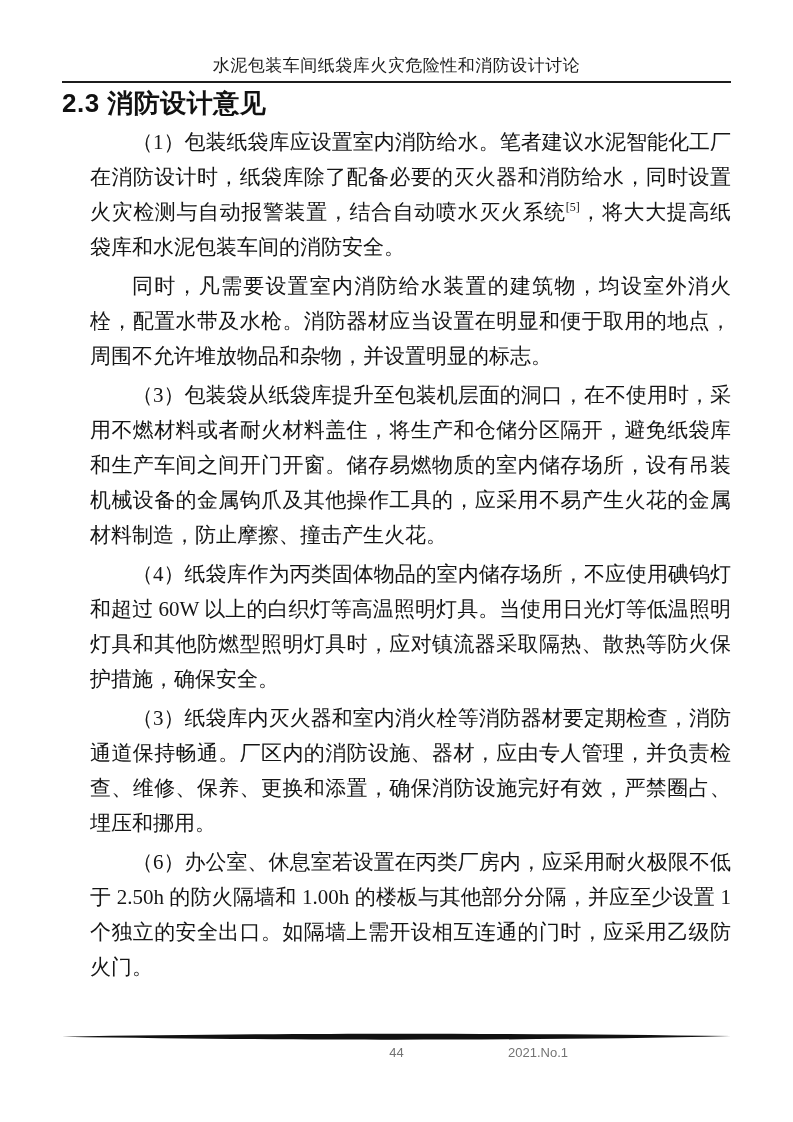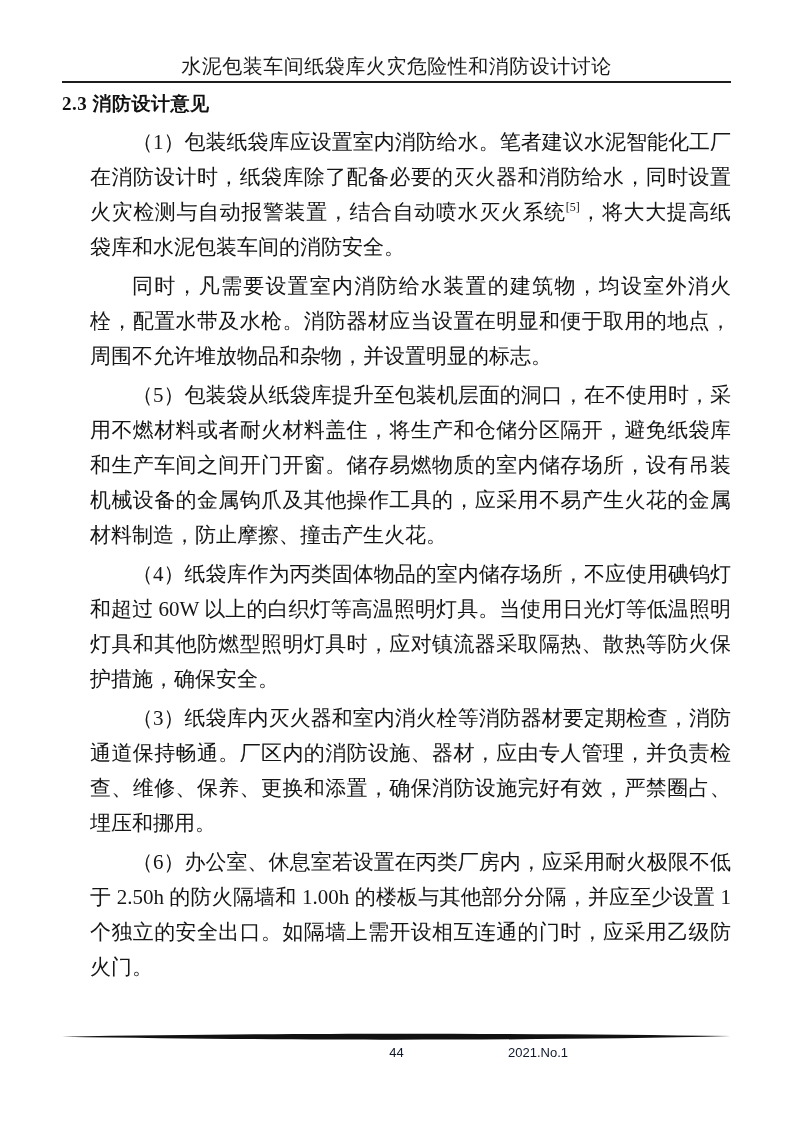--- a/index.html
+++ b/index.html
@@ -19,21 +19,21 @@
   }
   .content {
     position: absolute;
     left: 62px;
     width: 669px;
     top: 0;
   }
   .running-header {
     padding-top: 54px;
     text-align: center;
-    font-size: 20px;
+    font-size: 17px;
     line-height: 24px;
     letter-spacing: 0.5px;
     color: #1a1a1a;
   }
   .header-rule {
     height: 0;
     border-bottom: 2px solid #1c1c1c;
     margin-top: 3px;
   }
   .body-text {
@@ -44,23 +44,23 @@
     color: #151515;
   }
   .body-text p {
     margin: 0 0 4px 0;
   }
   .body-text p.indent {
     text-indent: 2em;
     margin-left: 28px;
   }
   .section-heading {
-    font-family: Liberation Serif, serif;
+    font-family: Liberation Sans, sans-serif;
     font-weight: bold;
-    font-size: 19px;
+    font-size: 26px;
     line-height: 35px;
     margin: 1px 0 4px 0;
     color: #111111;
     letter-spacing: 0.5px;
   }
   sup.cite {
     font-size: 12px;
     line-height: 0;
     vertical-align: super;
   }
@@ -74,21 +74,21 @@
     display: block;
     width: 100%;
     height: 9px;
   }
   .footer-row {
     display: flex;
     align-items: baseline;
     margin-top: 4px;
     font-family: "Liberation Sans", "DejaVu Sans", sans-serif;
     font-size: 13px;
-    color: #0f172a;
+    color: #737373;
   }
   .footer-row .f-left   { flex: 1; }
   .footer-row .f-center { flex: 1; text-align: center; }
   .footer-row .f-right  { flex: 1; text-align: left; }
 </style>
 </head>
 <body>
 
 <div class="page">
 
@@ -100,21 +100,21 @@
 
     <div class="body-text">
 
 
       <h2 class="section-heading">2.3 消防设计意见</h2>
 
       <p class="indent"><span>（1）包装纸袋库应设置室内消防给水。笔者建议水泥智能化工厂在消防设计时，纸袋库除了配备必要的灭火器和消防给水，同时设置火灾检测与自动报警装置，结合自动喷水灭火系统</span><sup class="cite">[5]</sup><span>，将大大提高纸袋库和水泥包装车间的消防安全。</span></p>
 
       <p class="indent">同时，凡需要设置室内消防给水装置的建筑物，均设室外消火栓，配置水带及水枪。消防器材应当设置在明显和便于取用的地点，周围不允许堆放物品和杂物，并设置明显的标志。</p>
 
-      <p class="indent">（5）包装袋从纸袋库提升至包装机层面的洞口，在不使用时，采用不燃材料或者耐火材料盖住，将生产和仓储分区隔开，避免纸袋库和生产车间之间开门开窗。储存易燃物质的室内储存场所，设有吊装机械设备的金属钩爪及其他操作工具的，应采用不易产生火花的金属材料制造，防止摩擦、撞击产生火花。</p>
+      <p class="indent">（3）包装袋从纸袋库提升至包装机层面的洞口，在不使用时，采用不燃材料或者耐火材料盖住，将生产和仓储分区隔开，避免纸袋库和生产车间之间开门开窗。储存易燃物质的室内储存场所，设有吊装机械设备的金属钩爪及其他操作工具的，应采用不易产生火花的金属材料制造，防止摩擦、撞击产生火花。</p>
 
 
       <p class="indent">（4）纸袋库作为丙类固体物品的室内储存场所，不应使用碘钨灯和超过 60W 以上的白织灯等高温照明灯具。当使用日光灯等低温照明灯具和其他防燃型照明灯具时，应对镇流器采取隔热、散热等防火保护措施，确保安全。</p>
 
       <p class="indent">（3）纸袋库内灭火器和室内消火栓等消防器材要定期检查，消防通道保持畅通。厂区内的消防设施、器材，应由专人管理，并负责检查、维修、保养、更换和添置，确保消防设施完好有效，严禁圈占、埋压和挪用。</p>
 
       <p class="indent">（6）办公室、休息室若设置在丙类厂房内，应采用耐火极限不低于 2.50h 的防火隔墙和 1.00h 的楼板与其他部分分隔，并应至少设置 1 个独立的安全出口。如隔墙上需开设相互连通的门时，应采用乙级防火门。</p>
 
     </div>
   </div>

